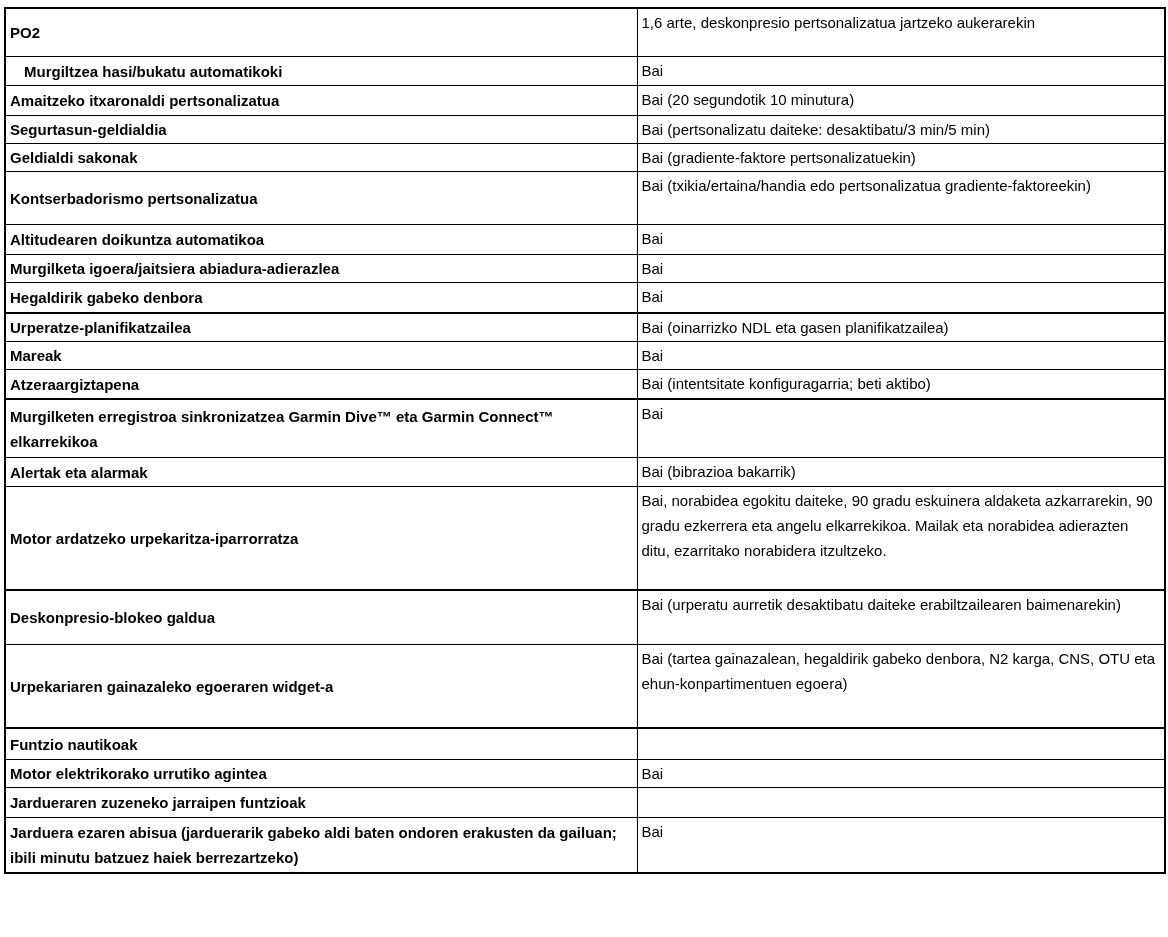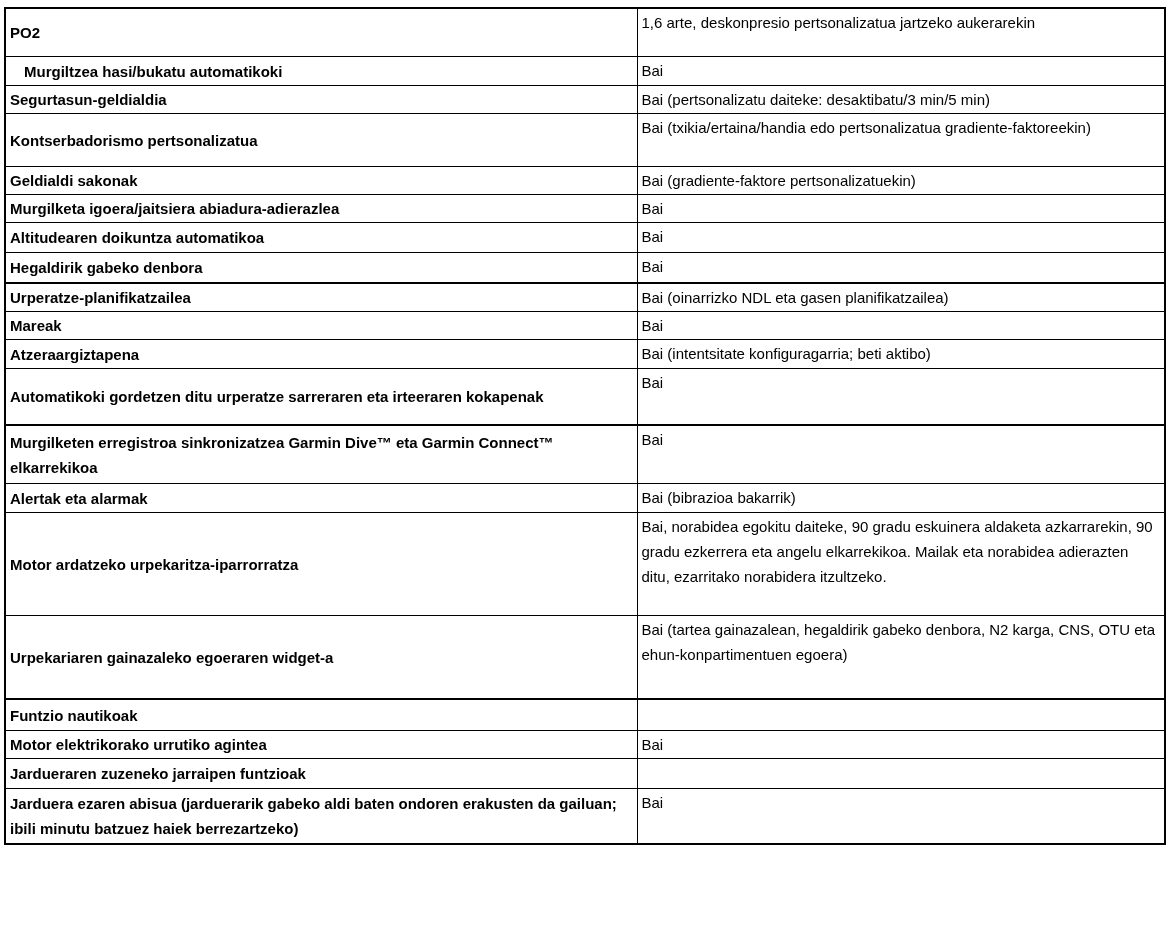--- a/index.html
+++ b/index.html
@@ -52,70 +52,74 @@
   <tbody id="spec-tbody">
       <tr>
         <td class="label-cell" style="height: 45px;">PO2</td>
         <td class="value-cell">1,6 arte, deskonpresio pertsonalizatua jartzeko aukerarekin</td>
       </tr>
       <tr>
         <td class="label-cell" style="height: 26px; padding-left: 18px;">Murgiltzea hasi/bukatu automatikoki</td>
         <td class="value-cell">Bai</td>
       </tr>
       <tr>
+        <td class="label-cell" style="height: 27px;">Amaitzeko itxaronaldi pertsonalizatua</td>
+        <td class="value-cell">Bai (20 segundotik 10 minutura)</td>
+      </tr>
+      <tr>
         <td class="label-cell" style="height: 25px;">Segurtasun-geldialdia</td>
         <td class="value-cell">Bai (pertsonalizatu daiteke: desaktibatu/3 min/5 min)</td>
+      </tr>
+      <tr>
+        <td class="label-cell" style="height: 25px;">Geldialdi sakonak</td>
+        <td class="value-cell">Bai (gradiente-faktore pertsonalizatuekin)</td>
       </tr>
       <tr>
         <td class="label-cell" style="height: 50px;">Kontserbadorismo pertsonalizatua</td>
         <td class="value-cell">Bai (txikia/ertaina/handia edo pertsonalizatua gradiente-faktoreekin)</td>
       </tr>
       <tr>
-        <td class="label-cell" style="height: 25px;">Geldialdi sakonak</td>
-        <td class="value-cell">Bai (gradiente-faktore pertsonalizatuekin)</td>
+        <td class="label-cell" style="height: 27px;">Altitudearen doikuntza automatikoa</td>
+        <td class="value-cell">Bai</td>
       </tr>
       <tr>
         <td class="label-cell" style="height: 25px;">Murgilketa igoera/jaitsiera abiadura-adierazlea</td>
-        <td class="value-cell">Bai</td>
-      </tr>
-      <tr>
-        <td class="label-cell" style="height: 27px;">Altitudearen doikuntza automatikoa</td>
         <td class="value-cell">Bai</td>
       </tr>
       <tr>
         <td class="label-cell" style="height: 27px; margin-top: 24px;">Hegaldirik gabeko denbora</td>
         <td class="value-cell">Bai</td>
       </tr>
       <tr class="thick-top">
         <td class="label-cell" style="height: 25px;">Urperatze-planifikatzailea</td>
         <td class="value-cell">Bai (oinarrizko NDL eta gasen planifikatzailea)</td>
       </tr>
       <tr>
         <td class="label-cell" style="height: 25px;">Mareak</td>
         <td class="value-cell">Bai</td>
       </tr>
       <tr>
         <td class="label-cell" style="height: 26px;">Atzeraargiztapena</td>
         <td class="value-cell">Bai (intentsitate konfiguragarria; beti aktibo)</td>
       </tr>
-      <tr>
-        <td class="label-cell" style="height: 53px;">Automatikoki gordetzen ditu urperatze sarreraren eta irteeraren kokapenak</td>
-        <td class="value-cell">Bai</td>
-      </tr>
       <tr class="thick-top">
         <td class="label-cell" style="height: 55px;">Murgilketen erregistroa sinkronizatzea Garmin Dive™ eta Garmin Connect™ elkarrekikoa</td>
         <td class="value-cell">Bai</td>
       </tr>
       <tr>
         <td class="label-cell" style="height: 26px;">Alertak eta alarmak</td>
         <td class="value-cell">Bai (bibrazioa bakarrik)</td>
       </tr>
       <tr>
         <td class="label-cell" style="height: 100px;">Motor ardatzeko urpekaritza-iparrorratza</td>
         <td class="value-cell">Bai, norabidea egokitu daiteke, 90 gradu eskuinera aldaketa azkarrarekin, 90 gradu ezkerrera eta angelu elkarrekikoa. Mailak eta norabidea adierazten ditu, ezarritako norabidera itzultzeko.</td>
+      </tr>
+      <tr class="thick-top">
+        <td class="label-cell" style="height: 51px;">Deskonpresio-blokeo galdua</td>
+        <td class="value-cell">Bai (urperatu aurretik desaktibatu daiteke erabiltzailearen baimenarekin)</td>
       </tr>
       <tr>
         <td class="label-cell" style="height: 80px;">Urpekariaren gainazaleko egoeraren widget-a</td>
         <td class="value-cell">Bai (tartea gainazalean, hegaldirik gabeko denbora, N2 karga, CNS, OTU eta ehun-konpartimentuen egoera)</td>
       </tr>
       <tr class="thick-top">
         <td class="label-cell" style="height: 28px; margin-left: 48px;">Funtzio nautikoak</td>
         <td class="value-cell"></td>
       </tr>
       <tr>

